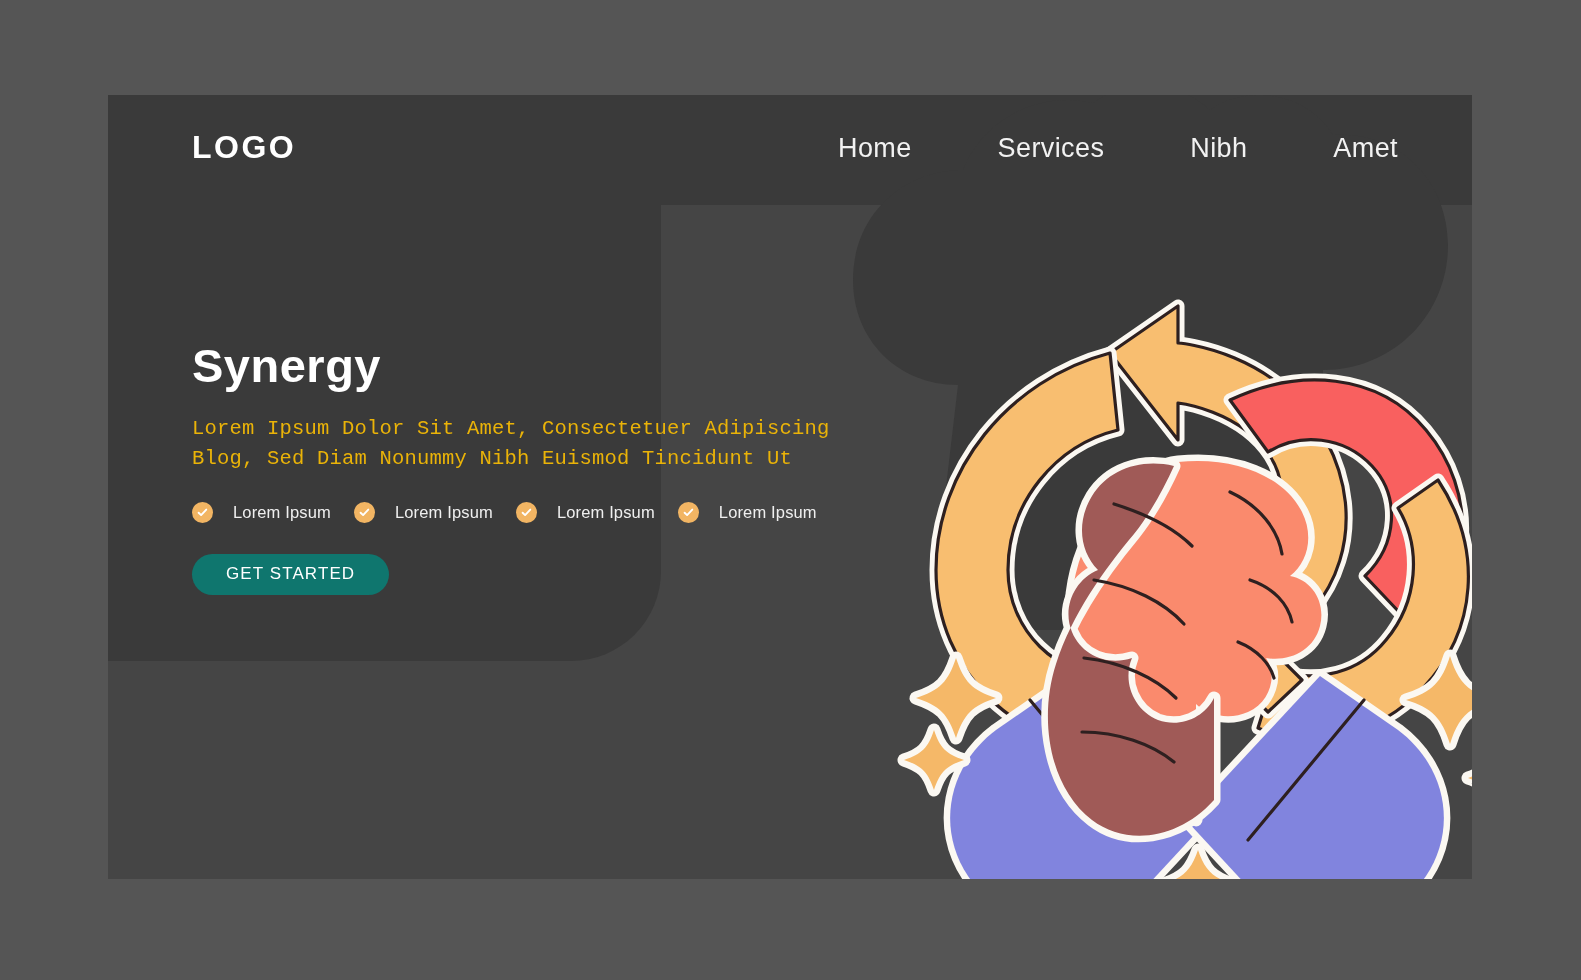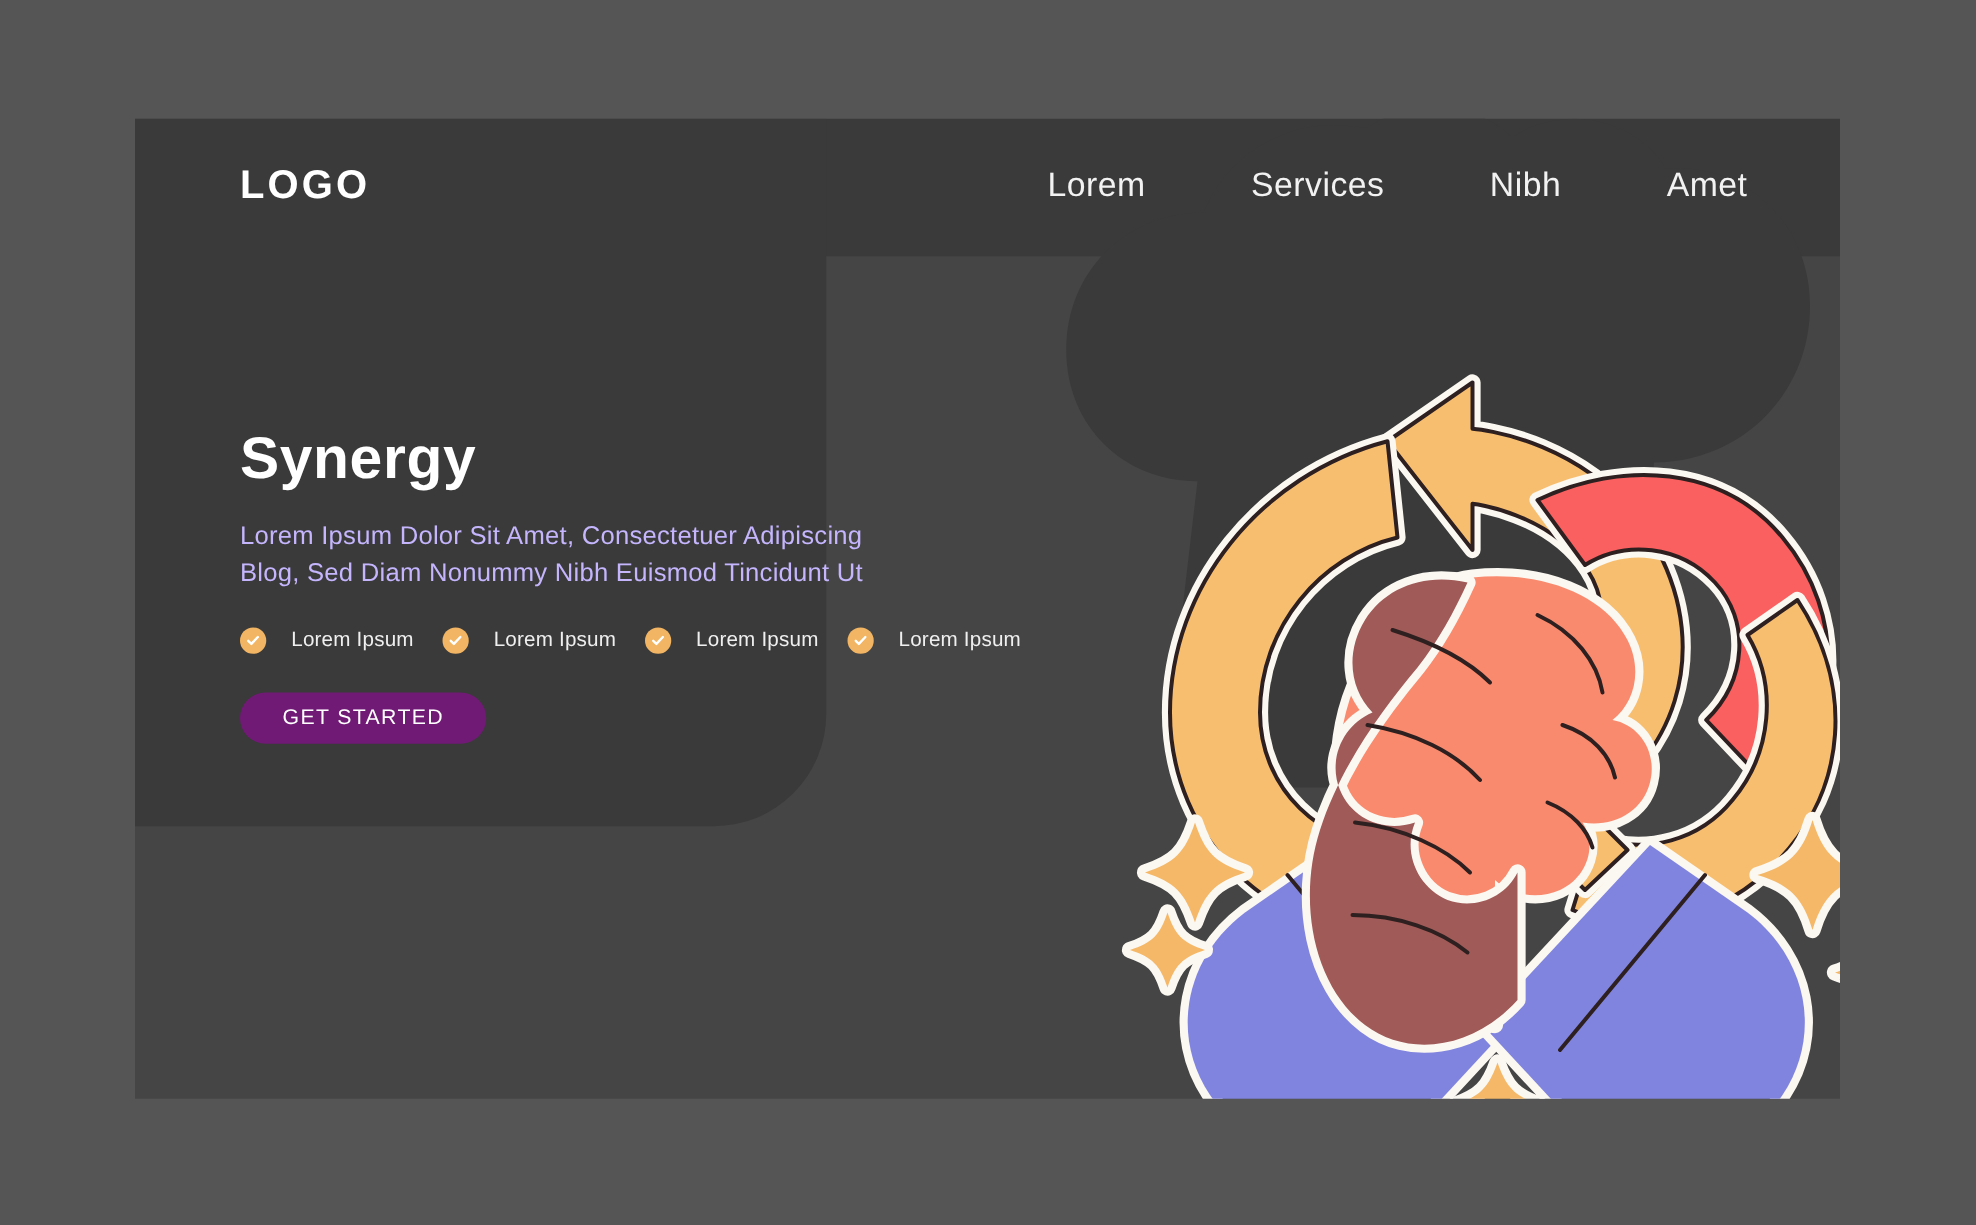--- a/index.html
+++ b/index.html
@@ -86,25 +86,26 @@
   }
   #hero-title {
     color:#ffffff;
     font-size:47px;
     font-weight:700;
     letter-spacing:0.5px;
     line-height:1.1;
     margin-bottom:22px;
   }
   .hero-sub-line {
-    color:#c4b5fd;
+    color:#eab308;
     font-size:20.5px;
     line-height:30px;
     letter-spacing:0.2px;
     white-space:nowrap;
+    font-family:Liberation Mono, monospace;
   }
   #features {
     display:flex;
     align-items:center;
     margin-top:28px;
     gap:23px;
   }
   .feature {
     display:flex;
     align-items:center;
@@ -124,21 +125,21 @@
     color:#efefef;
     font-size:16.5px;
     letter-spacing:0.15px;
     white-space:nowrap;
   }
   #cta {
     margin-top:31px;
     display:inline-flex;
     align-items:center;
     justify-content:center;
-    background:#701a75;
+    background:#0f766e;
     color:#ffffff;
     border:none;
     border-radius:40px;
     padding:0 34px;
     height:41px;
     font-size:17px;
     letter-spacing:1.1px;
     font-family:"Liberation Sans", sans-serif;
     cursor:pointer;
   }
@@ -167,21 +168,21 @@
                C235 35 290 5 345 18 C380 -8 430 -5 462 25
                C500 -2 560 8 585 50 C650 45 700 95 700 160
                C700 230 645 285 575 285 L575 470
                C575 510 540 545 495 545 L270 545
                C225 545 190 510 190 470 Z" fill="#3a3a3a"></path>
     </svg>
 
     <div id="header">
       <div id="logo">LOGO</div>
       <nav id="nav">
-        <span class="nav-item">Lorem</span>
+        <span class="nav-item">Home</span>
         <span class="nav-item">Services</span>
         <span class="nav-item">Nibh</span>
         <span class="nav-item">Amet</span>
       </nav>
     </div>
 
     <div id="hero-content">
       <h1 id="hero-title">Synergy</h1>
       <p class="hero-sub-line">Lorem Ipsum Dolor Sit Amet, Consectetuer Adipiscing</p>
       <p class="hero-sub-line">Blog, Sed Diam Nonummy Nibh Euismod Tincidunt Ut</p>

